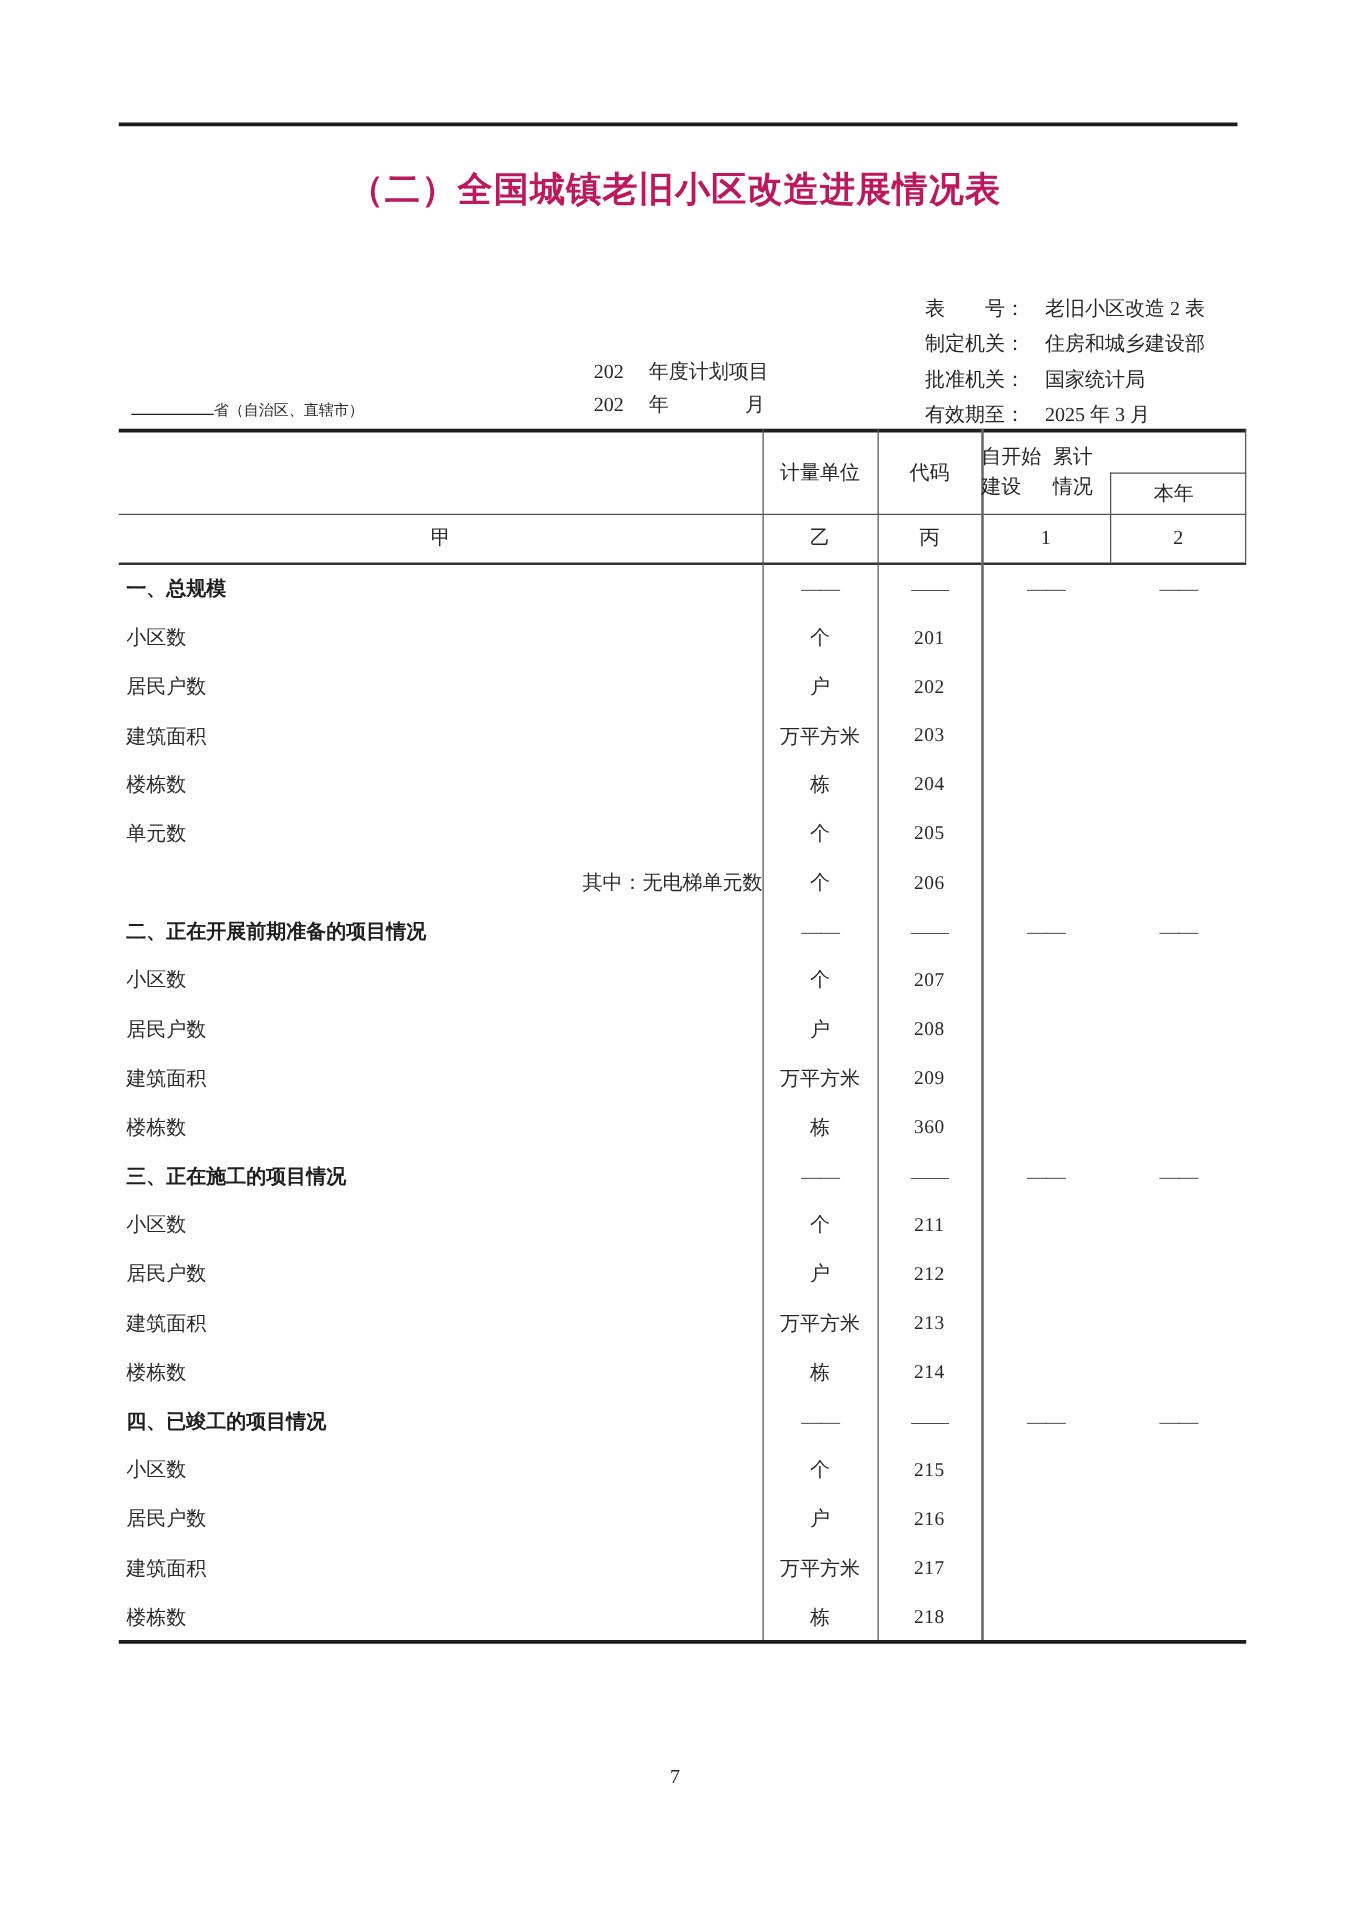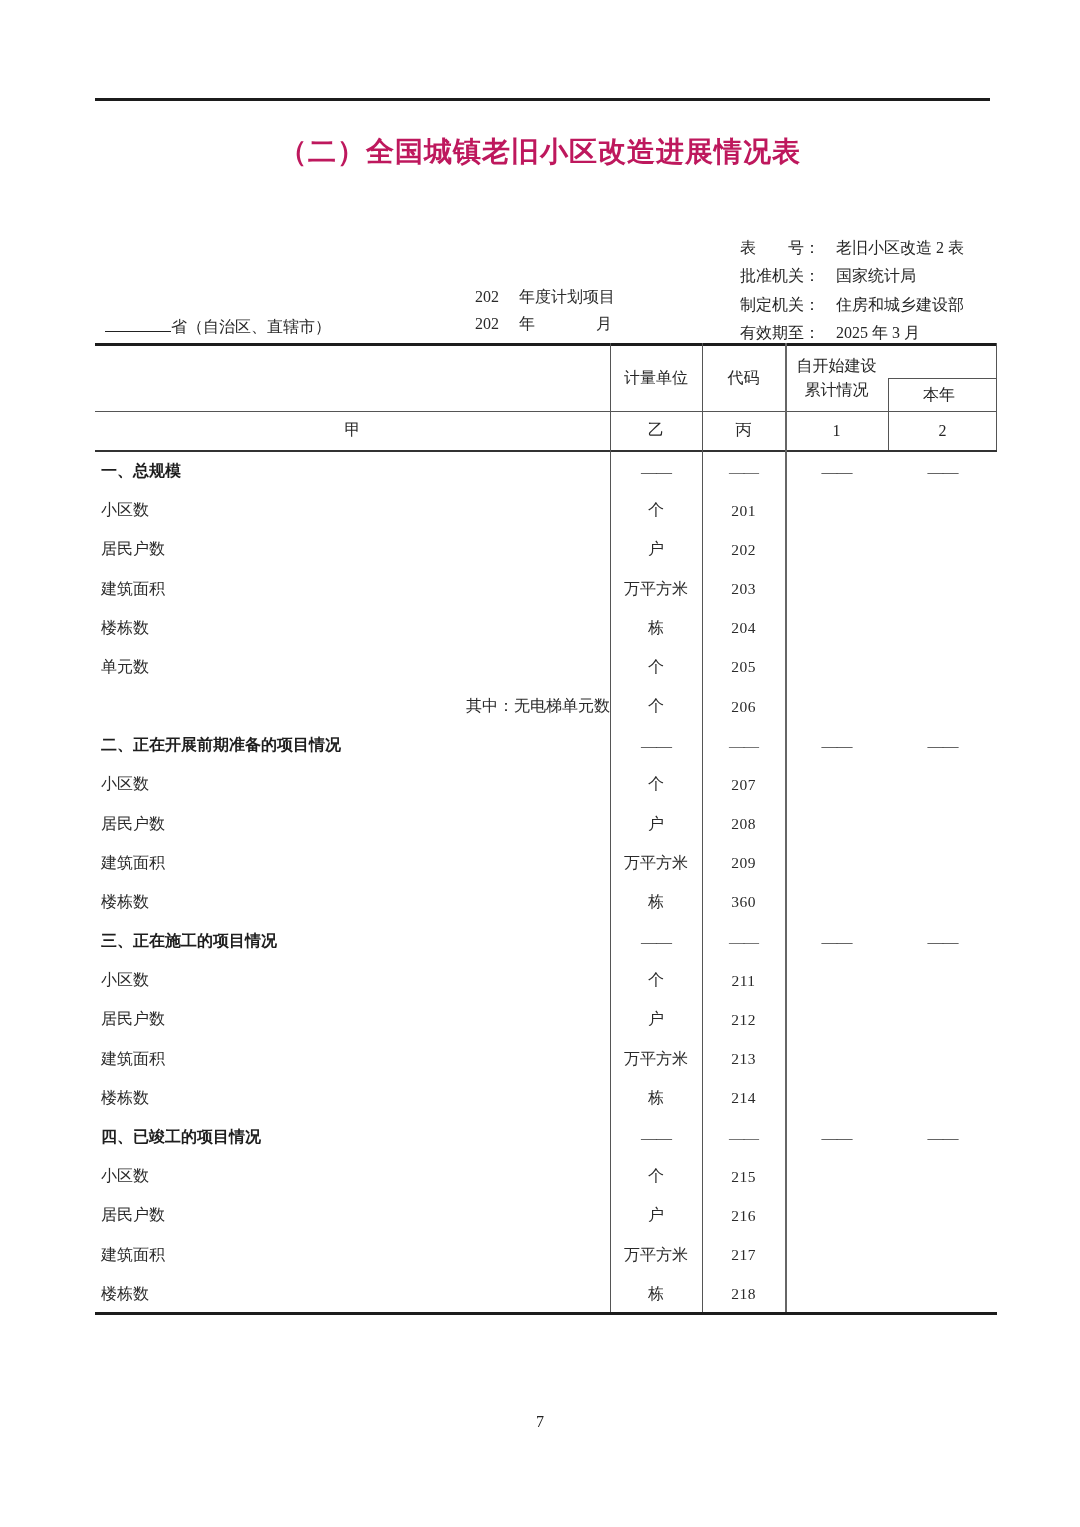--- a/index.html
+++ b/index.html
@@ -21,21 +21,21 @@
     letter-spacing:1px;color:#be185d;
   }
   
   .meta-right{left:740px;top:197px;width:300px;font-size:16px;color:#262626;}
   .meta-row{height:28.4px;line-height:28.4px;white-space:nowrap;}
   .meta-label{display:inline-block;width:86px;margin-top:37px;}
   .meta-value{display:inline-block;margin-left:10px;}
   
   .plan-line{left:475px;top:287px;font-size:16px;white-space:nowrap;}
   .plan-line .gap{margin-left:20px;}
-  .province-line{left:105px;top:314px;font-size:16px;white-space:nowrap;}
+  .province-line{left:105px;top:314px;font-size:12px;white-space:nowrap;}
   .blank-underline{display:inline-block;width:66px;height:17px;border-bottom:1.6px solid #222;vertical-align:baseline;}
   .date-line{left:475px;top:314px;font-size:16px;white-space:nowrap;}
   .date-line .y{margin-left:20px;}
   .date-line .m{margin-left:61px;}
   
   .table{left:95px;top:343px;width:902px;height:972px;font-size:16px;}
   .tl{position:absolute;background:#555;}
   .t-top{left:0;top:0;width:902px;height:3px;background:#1c1c1c;}
   .t-h1{left:0;top:68px;width:902px;height:1px;}
   .t-h2{left:0;top:107px;width:902px;height:2px;background:#333;}
@@ -43,21 +43,21 @@
   .t-v1{left:515px;top:0;width:1px;height:969px;}
   .t-v2{left:607px;top:0;width:1px;height:969px;}
   .t-v3{left:690px;top:0;width:1.5px;height:969px;background:#666;}
   .t-v4{left:793px;top:35px;width:1px;height:72px;}
   .t-vr{left:901px;top:0;width:1px;height:107px;}
   .bn-top{left:793px;top:35px;width:109px;height:1px;}
   .hcell{position:absolute;display:flex;align-items:center;justify-content:center;color:#262626;}
   .h-name{left:0;top:3px;width:515px;height:65px;}
   .h-unit{left:515px;top:3px;width:92px;height:65px;}
   .h-code{left:607px;top:3px;width:83px;height:65px;}
-  .h-group{left:690px;top:8px;width:103px;height:54px;flex-direction:column;line-height:24px;}
+  .h-group{left:690px;top:8px;width:103px;height:54px;flex-direction:row;line-height:24px;}
   .h-thisyear{left:793px;top:36px;width:102px;height:32px;}
   .h2r{top:68px;height:39px;}
   .h2-name{left:0;width:515px;}
   .h2-unit{left:515px;width:92px;}
   .h2-code{left:607px;width:83px;}
   .h2-c1{left:690px;width:103px;}
   .h2-c2{left:793px;width:109px;}
   
   .t-body{position:absolute;left:0;top:109px;width:902px;}
   .t-row{display:flex;align-items:center;height:39.18px;}
@@ -81,24 +81,24 @@
 
   <div class="abs top-rule"></div>
 
   <div class="abs title">（二）全国城镇老旧小区改造进展情况表</div>
 
   <div class="abs meta-right">
     <div class="meta-row">
       <span class="meta-label">表　　号：</span><span class="meta-value">老旧小区改造 2 表</span>
     </div>
     <div class="meta-row">
+      <span class="meta-label">制定机关：</span><span class="meta-value">住房和城乡建设部</span>
+    </div>
+    <div class="meta-row">
       <span class="meta-label">批准机关：</span><span class="meta-value">国家统计局</span>
-    </div>
-    <div class="meta-row">
-      <span class="meta-label">制定机关：</span><span class="meta-value">住房和城乡建设部</span>
     </div>
     <div class="meta-row">
       <span class="meta-label">有效期至：</span><span class="meta-value">2025 年 3 月</span>
     </div>
   </div>
 
   <div class="abs plan-line">
     <span>202</span><span class="gap">年度计划项目</span>
   </div>
 

